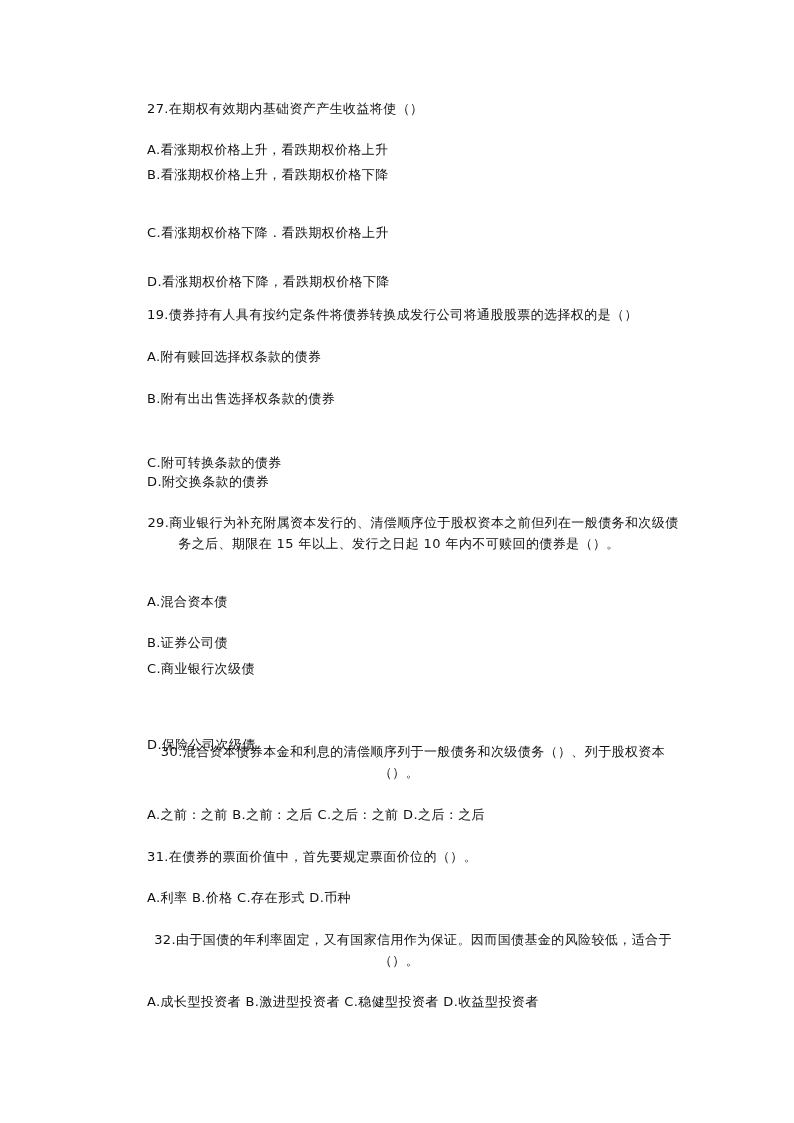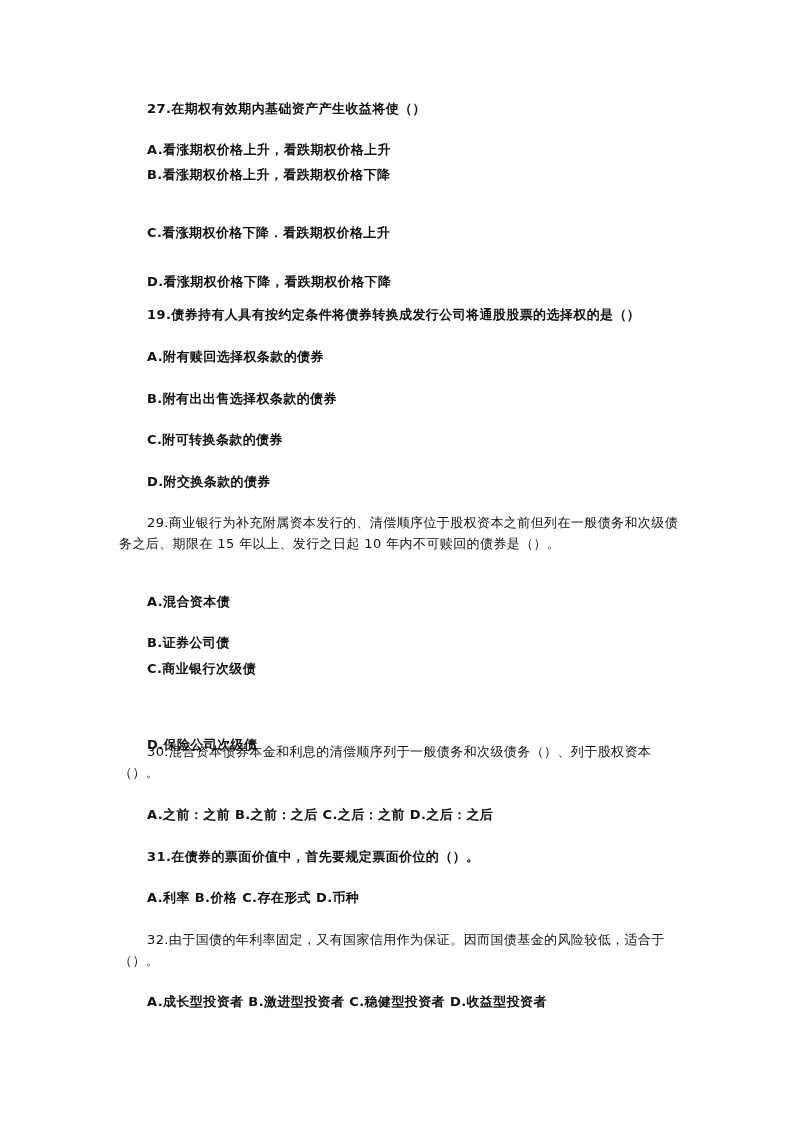--- a/index.html
+++ b/index.html
@@ -32,38 +32,39 @@
     }
     .para {
       position: absolute;
       left: 0;
       width: 560px;
       font-size: 13px;
       line-height: 21px;
       text-indent: 28px;
       letter-spacing: 0.4px;
       word-break: break-all;
+      text-align: center;
     }
-    .indent { padding-left: 28px; font-weight: bold; }
+    .indent { padding-left: 28px; }
   </style>
 </head>
 <body>
 
 <div class="page">
 
   <div class="line indent" style="top:98px">27.在期权有效期内基础资产产生收益将使（）</div>
   <div class="line indent" style="top:139px">A.看涨期权价格上升，看跌期权价格上升</div>
   <div class="line indent" style="top:164px">B.看涨期权价格上升，看跌期权价格下降</div>
   <div class="line indent" style="top:222px">C.看涨期权价格下降．看跌期权价格上升</div>
   <div class="line indent" style="top:271px">D.看涨期权价格下降，看跌期权价格下降</div>
 
   <div class="line indent" style="top:304px">19.债券持有人具有按约定条件将债券转换成发行公司将通股股票的选择权的是（）</div>
   <div class="line indent" style="top:346px">A.附有赎回选择权条款的债券</div>
   <div class="line indent" style="top:388px">B.附有出出售选择权条款的债券</div>
-  <div class="line indent" style="top:429px">C.附可转换条款的债券</div>
+  <div class="line indent" style="top:452px">C.附可转换条款的债券</div>
   <div class="line indent" style="top:471px">D.附交换条款的债券</div>
 
   <div class="para" style="top:512px">29.商业银行为补充附属资本发行的、清偿顺序位于股权资本之前但列在一般债务和次级债务之后、期限在 15 年以上、发行之日起 10 年内不可赎回的债券是（）。</div>
   <div class="line indent" style="top:591px">A.混合资本债</div>
   <div class="line indent" style="top:632px">B.证券公司债</div>
   <div class="line indent" style="top:658px">C.商业银行次级债</div>
   <div class="line indent" style="top:734px">D.保险公司次级债</div>
 
   <div class="para" style="top:741px">30.混合资本债券本金和利息的清偿顺序列于一般债务和次级债务（）、列于股权资本（）。</div>
   <div class="line indent" style="top:804px">A.之前：之前 B.之前：之后 C.之后：之前 D.之后：之后</div>

